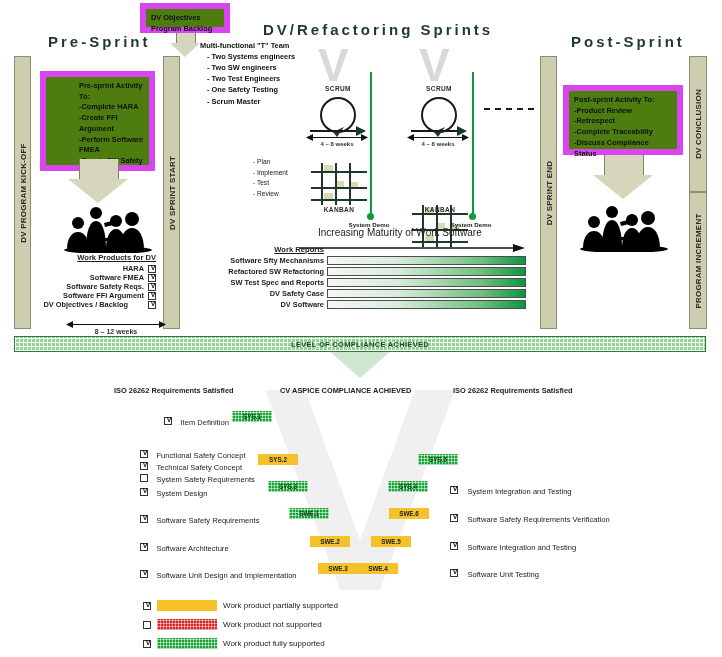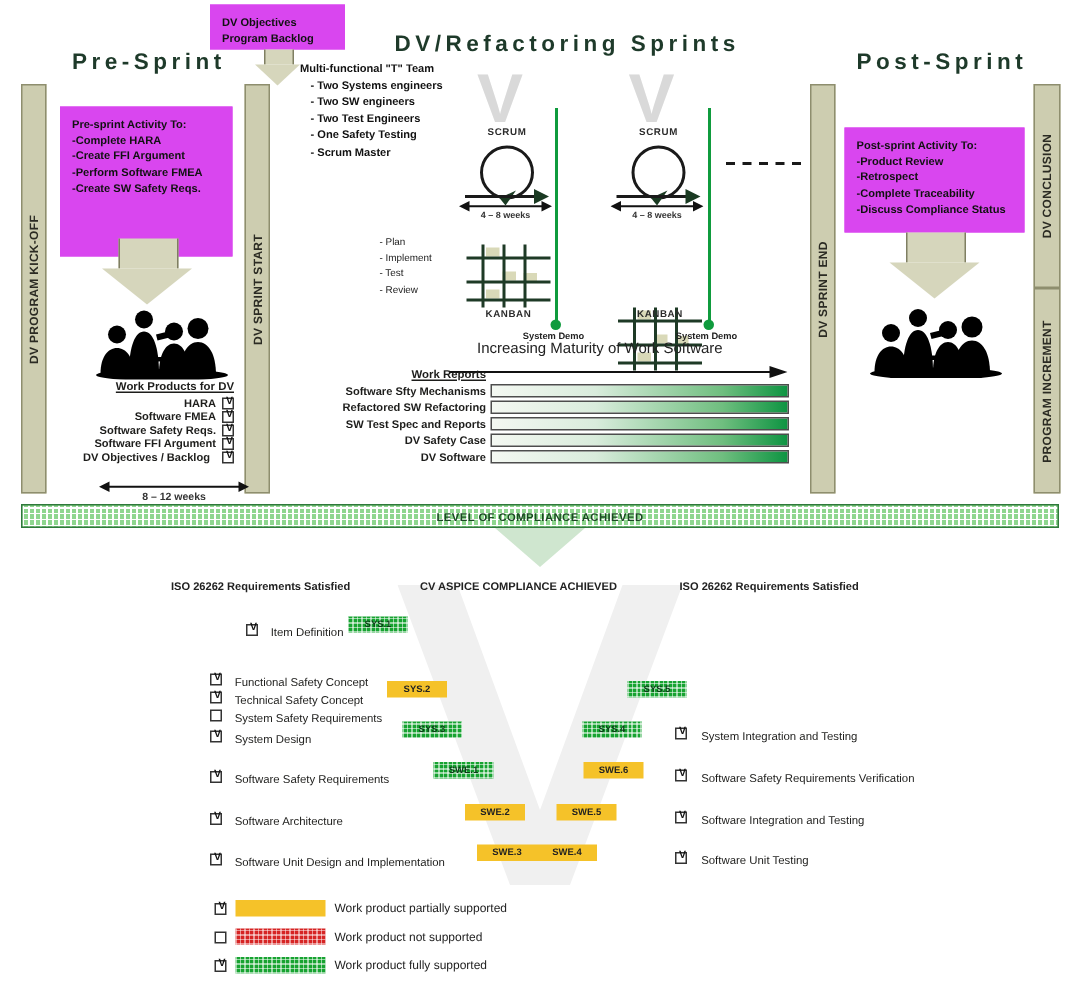--- a/index.html
+++ b/index.html
@@ -6,21 +6,21 @@
   body{width:722px;height:657px;position:relative;overflow:hidden;
        font-family:"Liberation Sans","DejaVu Sans",sans-serif;color:#1d1d1b;}
   .abs{position:absolute;}
   .bar-v{background:#cdcdb0;border:1px solid #8e8e6e;box-sizing:border-box;}
   .bar-v span{
      display:block;white-space:nowrap;
      transform:rotate(-90deg);transform-origin:center center;
      font-size:8px;font-weight:bold;letter-spacing:.2px;color:#2b2b23;}
   .vlabwrap{position:absolute;left:50%;top:50%;transform:translate(-50%,-50%);}
   .hdr{font-weight:bold;color:#1e3a2a;letter-spacing:3px;font-size:15px;}
-  .box{background:#d946ef;border:3px solid #d946ef;box-sizing:border-box;}
+  .box{background:#4d7c0f;border:6px solid #d946ef;box-sizing:border-box;}
   .boxtxt{font-size:7.4px;font-weight:bold;line-height:1.45;color:#111;padding:4px 5px;}
   .arrow-dn{width:0;height:0;}
   .wp-title{font-size:7.6px;font-weight:bold;text-decoration:underline;text-align:right;}
   .wp-row{font-size:7.4px;font-weight:bold;text-align:right;white-space:nowrap;}
   .matbar{height:9px;border:1px solid #4d4d4d;box-sizing:border-box;
      background:linear-gradient(to right,#f4f8f2 0%,#d9ecdc 35%,#6fbe7f 78%,#0e9442 100%);}
   .cbx{display:inline-block;width:8px;height:8px;border:1px solid #333;
        box-sizing:border-box;position:relative;background:#fff;vertical-align:middle;}
   .cbx.on::after{content:"V";position:absolute;left:0;top:-3px;width:8px;
        font-size:7px;line-height:10px;text-align:center;font-weight:bold;color:#111;}
@@ -88,21 +88,21 @@
   <div class="vlabwrap">
       <span>DV CONCLUSION</span>
     </div>
 </div>
 <div class="abs bar-v" style="left:689px;top:192px;width:18px;height:137px;">
   <div class="vlabwrap">
       <span>PROGRAM INCREMENT</span>
     </div>
 </div>
 
-<div class="abs box" style="left:40px;top:71px;width:115px;height:100px;">
+<div class="abs box" style="left:40px;top:71px;width:115px;height:100px;padding-left:28px;">
   <div class="boxtxt">
     <div>Pre-sprint Activity To:</div>
     <div>-Complete HARA</div>
     <div>-Create FFI Argument</div>
     <div>-Perform Software FMEA</div>
     <div>-Create SW Safety Reqs.</div>
   </div>
 </div>
 <div class="abs" style="left:79px;top:159px;width:38px;height:20px;background:#d6d6bc;border-left:1px solid #7f7f62;border-right:1px solid #7f7f62;"></div>
 <div class="abs arrow-dn" style="left:68px;top:179px;border-left:30px solid transparent;border-right:30px solid transparent;border-top:24px solid #d6d6bc;"></div>
@@ -133,21 +133,21 @@
       <span class="cbx on"></span>
     </div>
     <div style="display:flex;justify-content:flex-end;align-items:center;gap:4px;">
       <span class="wp-row">Software Safety Reqs.</span>
       <span class="cbx on"></span>
     </div>
     <div style="display:flex;justify-content:flex-end;align-items:center;gap:4px;">
       <span class="wp-row">Software FFI Argument</span>
       <span class="cbx on"></span>
     </div>
-    <div style="display:flex;justify-content:flex-end;align-items:center;gap:8px;">
+    <div style="display:flex;justify-content:flex-end;align-items:center;gap:20px;">
       <span class="wp-row">DV Objectives /  Backlog</span>
       <span class="cbx on"></span>
     </div>
   </div>
 </div>
 
 <svg class="abs" style="left:66px;top:320px;" width="100" height="9">
   <line x1="5" y1="4.5" x2="95" y2="4.5" stroke="#111" stroke-width="1.2"></line>
   <polygon points="0,4.5 7,1 7,8" fill="#111"></polygon>
     <polygon points="100,4.5 93,1 93,8" fill="#111"></polygon>

